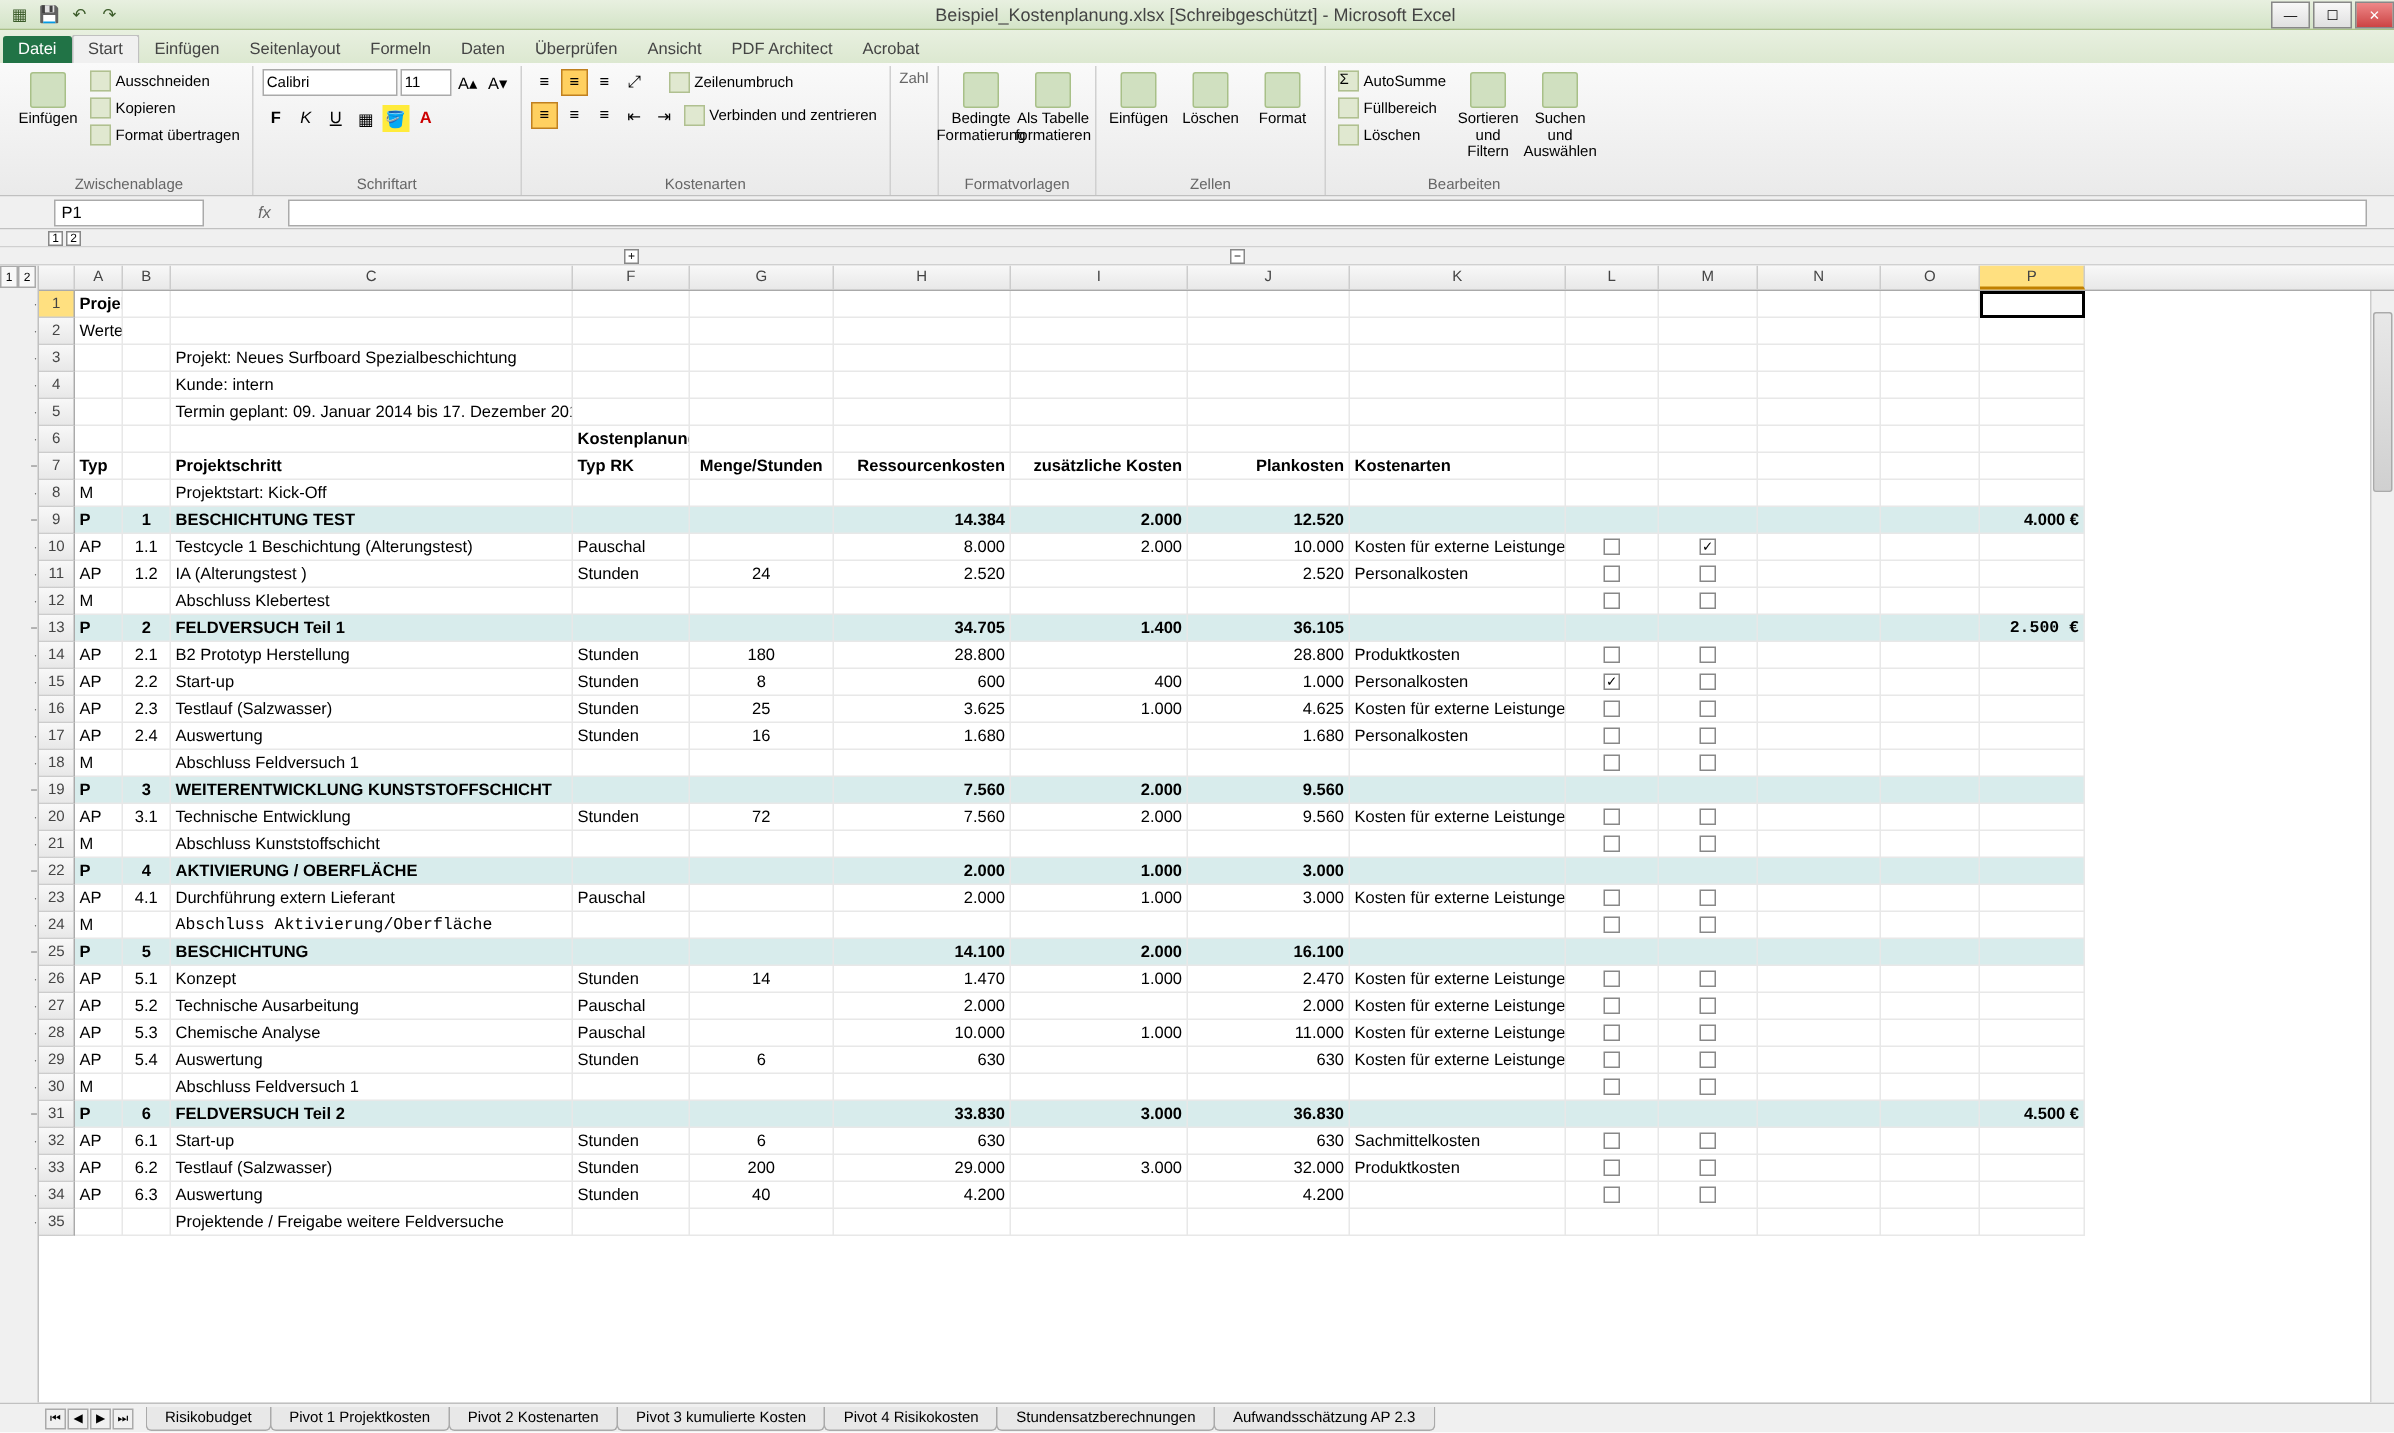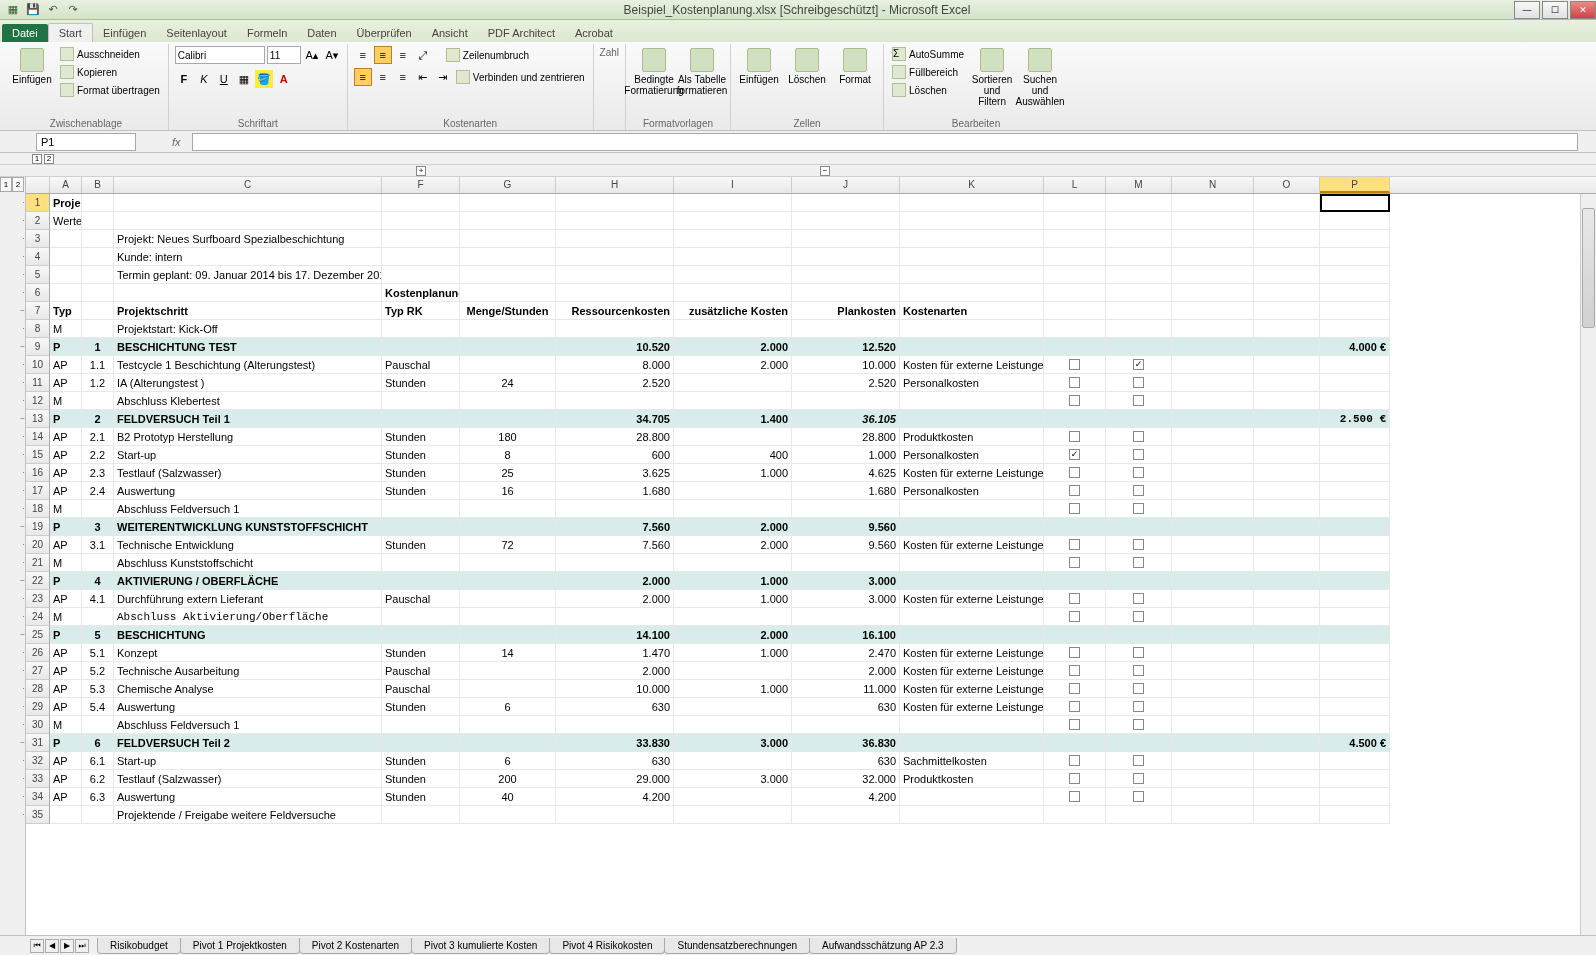--- a/index.html
+++ b/index.html
@@ -454,21 +454,21 @@
           <div class="cell" style="width: 66px;"></div>
           <div class="cell r" style="width: 70px;"></div>
         </div>
         <div class="row">
           <div class="row-h" style="width: 24px;">9</div>
           <div class="cell hl b" style="width: 32px;">P</div>
           <div class="cell hl b c" style="width: 32px;">1</div>
           <div class="cell hl b" style="width: 268px;">BESCHICHTUNG TEST</div>
           <div class="cell hl b" style="width: 78px;"></div>
           <div class="cell hl b c" style="width: 96px;"></div>
-          <div class="cell hl b r" style="width: 118px;">10.520</div>
+          <div class="cell hl b r" style="width: 118px;">14.384</div>
           <div class="cell hl b r" style="width: 118px;">2.000</div>
           <div class="cell hl b r" style="width: 108px;">12.520</div>
           <div class="cell hl b" style="width: 144px;"></div>
           <div class="cell hl b c" style="width: 62px;"></div>
           <div class="cell hl b c" style="width: 66px;"></div>
           <div class="cell hl b r" style="width: 82px;"></div>
           <div class="cell hl b" style="width: 66px;"></div>
           <div class="cell hl b r" style="width: 70px;">4.000 €</div>
         </div>
         <div class="row">
@@ -536,21 +536,21 @@
         </div>
         <div class="row">
           <div class="row-h" style="width: 24px;">13</div>
           <div class="cell hl b" style="width: 32px;">P</div>
           <div class="cell hl b c" style="width: 32px;">2</div>
           <div class="cell hl b" style="width: 268px;">FELDVERSUCH Teil 1</div>
           <div class="cell hl b" style="width: 78px;"></div>
           <div class="cell hl b c" style="width: 96px;"></div>
           <div class="cell hl b r" style="width: 118px;">34.705</div>
           <div class="cell hl b r" style="width: 118px;">1.400</div>
-          <div class="cell hl b r" style="width: 108px; font-style: italic;">36.105</div>
+          <div class="cell hl b r" style="width: 108px;">36.105</div>
           <div class="cell hl b" style="width: 144px;"></div>
           <div class="cell hl b c" style="width: 62px;"></div>
           <div class="cell hl b c" style="width: 66px;"></div>
           <div class="cell hl b r" style="width: 82px;"></div>
           <div class="cell hl b" style="width: 66px;"></div>
           <div class="cell hl b r" style="width: 70px; font-family: Liberation Mono, monospace;">2.500 €</div>
         </div>
         <div class="row">
           <div class="row-h" style="width: 24px;">14</div>
           <div class="cell" style="width: 32px;">AP</div>

